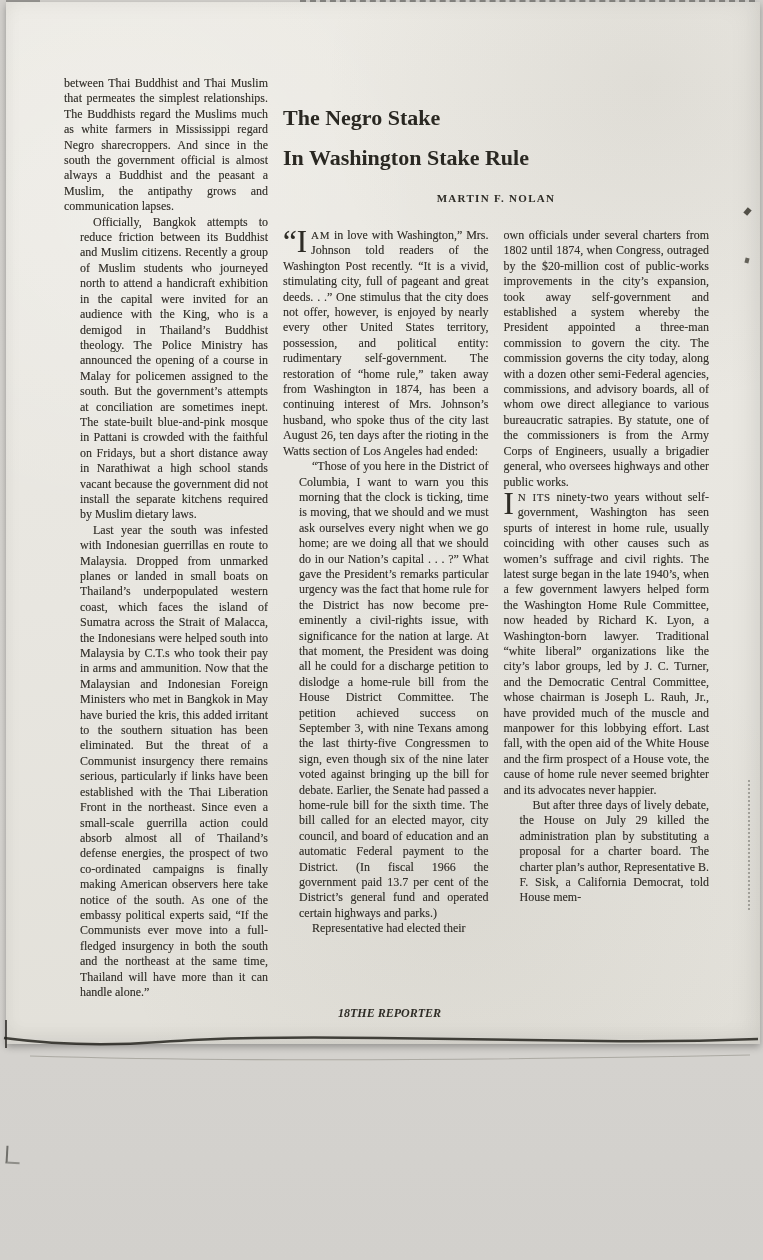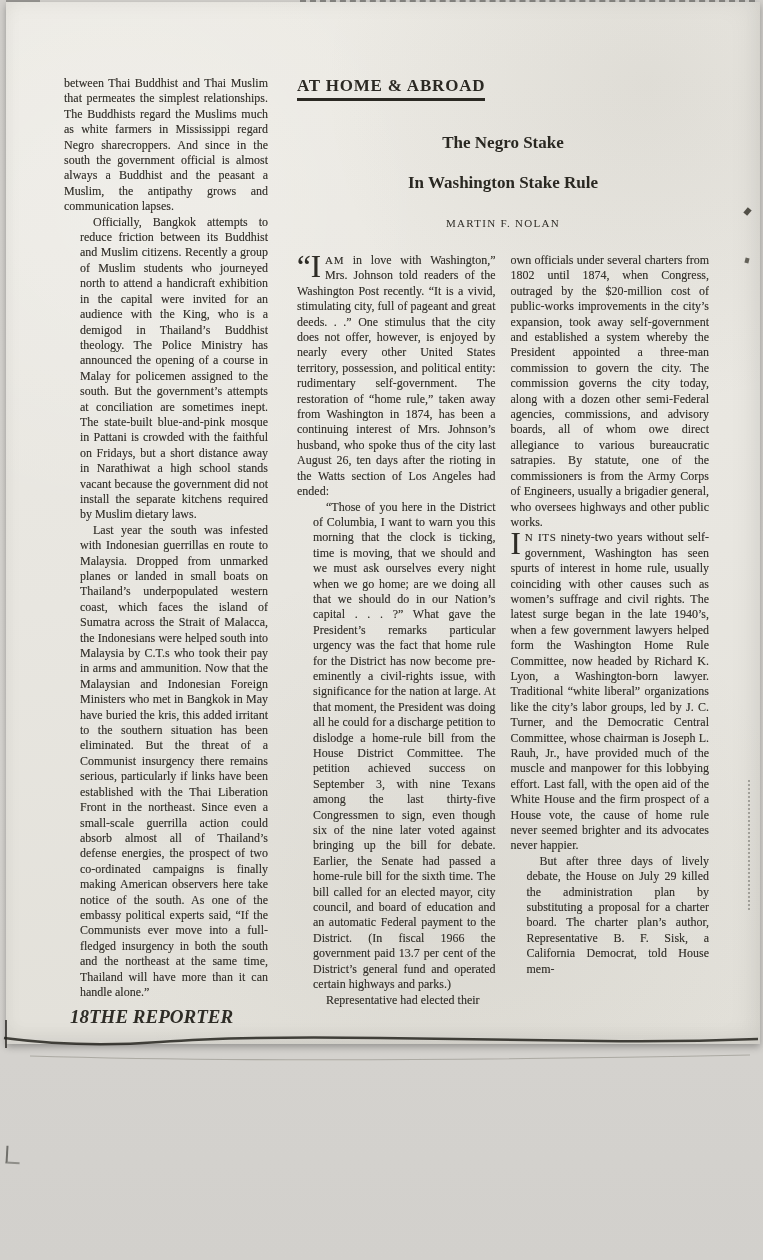--- a/index.html
+++ b/index.html
@@ -15,58 +15,58 @@
     background:
       radial-gradient(circle at 15% 20%, rgba(255,255,255,0.20) 0, transparent 30%),
       radial-gradient(circle at 85% 8%, rgba(110,105,92,0.10) 0, transparent 28%),
       radial-gradient(circle at 60% 85%, rgba(110,105,92,0.07) 0, transparent 35%),
       linear-gradient(175deg, #edebe5 0%, #e8e6e0 55%, #e2e0d9 100%);
     box-shadow: 0 3px 7px rgba(0,0,0,0.30), inset -10px 0 24px rgba(0,0,0,0.05), inset 0 -8px 18px rgba(0,0,0,0.05);
   }
 
   .content {
     position:absolute; left:58px; top:74px; right:51px;
-    display:flex; gap:29px;
+    display:flex; gap:15px;
     color:#35322c;
   }
 
   .bp {
     margin:0; font-size:12px; line-height:15.4px; text-align:justify;
     hyphens:auto; -webkit-hyphens:auto;
     text-shadow:0 0 0.5px rgba(53,50,44,0.45);
   }
   .ind { text-indent:13px;margin-left:16px; }
 
   .left-col { width:204px; flex:0 0 auto; }
 
   .article { flex:1 1 auto; }
 
   .kicker {
     display:inline-block; font-size:17px; font-weight:bold; letter-spacing:0.8px;
     color:#2b2923; border-bottom:3px solid #2b2923; padding-bottom:2px;
   }
 
-  .title { margin:22px 0 0 0; text-align:center; font-size:17px; line-height:40px; font-weight:bold; color:#2a2822; }
+  .title { margin:22px 0 0 0; text-align:left; font-size:22px; line-height:40px; font-weight:bold; color:#2a2822; }
   .title .tl { display:block; }
 
-  .byline { margin-top:14px; text-align:center; font-size:11px; font-weight:normal; letter-spacing:1.3px; color:#2e2c26; }
+  .byline { margin-top:14px; text-align:center; font-size:11px; font-weight:bold; letter-spacing:1.3px; color:#2e2c26; }
 
   .cols { margin-top:24px; display:flex; gap:15px; }
   .col { flex:1 1 0; min-width:0; }
 
   .dropcap {
     float:left; font-size:31px; line-height:25px; padding:1px 4px 0 0; color:#2e2c26;
     font-weight:normal;
   }
   .sc { font-size:11px; letter-spacing:0.6px; }
 
   .folio {
     position:absolute; left:64px; right:51px; top:1004px;
-    display:flex; justify-content:flex-start;
-    font-size:19px; font-weight:bold; font-style:italic; color:#2e2c26;
+    display:flex; justify-content:center;
+    font-size:12px; font-weight:bold; font-style:italic; color:#2e2c26;
   }
 
   
   .top-dash { position:absolute; top:0; left:300px; right:8px; height:0; border-top:2px dashed rgba(40,40,38,0.45); }
   .top-dash-left { position:absolute; top:0; left:6px; width:34px; height:0; border-top:2px solid rgba(40,40,38,0.35); }
   .mark-a { position:absolute; right:13px; top:208px; width:5px; height:7px; background:#3a372f; transform:rotate(40deg); opacity:0.85; }
   .mark-b { position:absolute; right:14px; top:258px; width:4px; height:5px; background:#45423a; transform:rotate(15deg); opacity:0.8; }
   .dot-col { position:absolute; right:13px; top:780px; height:130px; width:0; border-right:2px dotted rgba(50,48,42,0.35); }
   .edge-svg { position:absolute; left:0; top:1024px; width:763px; height:70px; }
   .left-edge-line { position:absolute; left:5px; top:1020px; width:2px; height:28px; background:#2e2c28; opacity:0.8; }
@@ -83,23 +83,20 @@
     <div class="content">
 
       <div class="left-col">
         <p class="bp">between Thai Buddhist and Thai Muslim that permeates the simplest relationships. The Buddhists regard the Muslims much as white farmers in Mississippi regard Negro sharecroppers. And since in the south the government official is almost always a Buddhist and the peasant a Muslim, the antipathy grows and communication lapses.</p>
         <p class="bp ind">Officially, Bangkok attempts to reduce friction between its Buddhist and Muslim citizens. Recently a group of Muslim students who journeyed north to attend a handicraft exhibition in the capital were invited for an audience with the King, who is a demigod in Thailand’s Buddhist theology. The Police Ministry has announced the opening of a course in Malay for policemen assigned to the south. But the government’s attempts at conciliation are sometimes inept. The state-built blue-and-pink mosque in Pattani is crowded with the faithful on Fridays, but a short distance away in Narathiwat a high school stands vacant because the government did not install the separate kitchens required by Muslim dietary laws.</p>
         <p class="bp ind">Last year the south was infested with Indonesian guerrillas en route to Malaysia. Dropped from unmarked planes or landed in small boats on Thailand’s underpopulated western coast, which faces the island of Sumatra across the Strait of Malacca, the Indonesians were helped south into Malaysia by C.T.s who took their pay in arms and ammunition. Now that the Malaysian and Indonesian Foreign Ministers who met in Bangkok in May have buried the kris, this added irritant to the southern situation has been eliminated. But the threat of a Communist insurgency there remains serious, particularly if links have been established with the Thai Liberation Front in the northeast. Since even a small-scale guerrilla action could absorb almost all of Thailand’s defense energies, the prospect of two co-ordinated campaigns is finally making American observers here take notice of the south. As one of the embassy political experts said, “If the Communists ever move into a full-fledged insurgency in both the south and the northeast at the same time, Thailand will have more than it can handle alone.”</p>
       </div>
 
       <div class="article">
 
-        <div>
-          <span class="kicker">AT HOME &amp; ABROAD</span>
-        </div>
 
         <h1 class="title">
           <span class="tl">The Negro Stake</span>
           <span class="tl">In Washington Stake Rule</span>
         </h1>
 
         <div class="byline">MARTIN F. NOLAN</div>
 
         <div class="cols">
 

